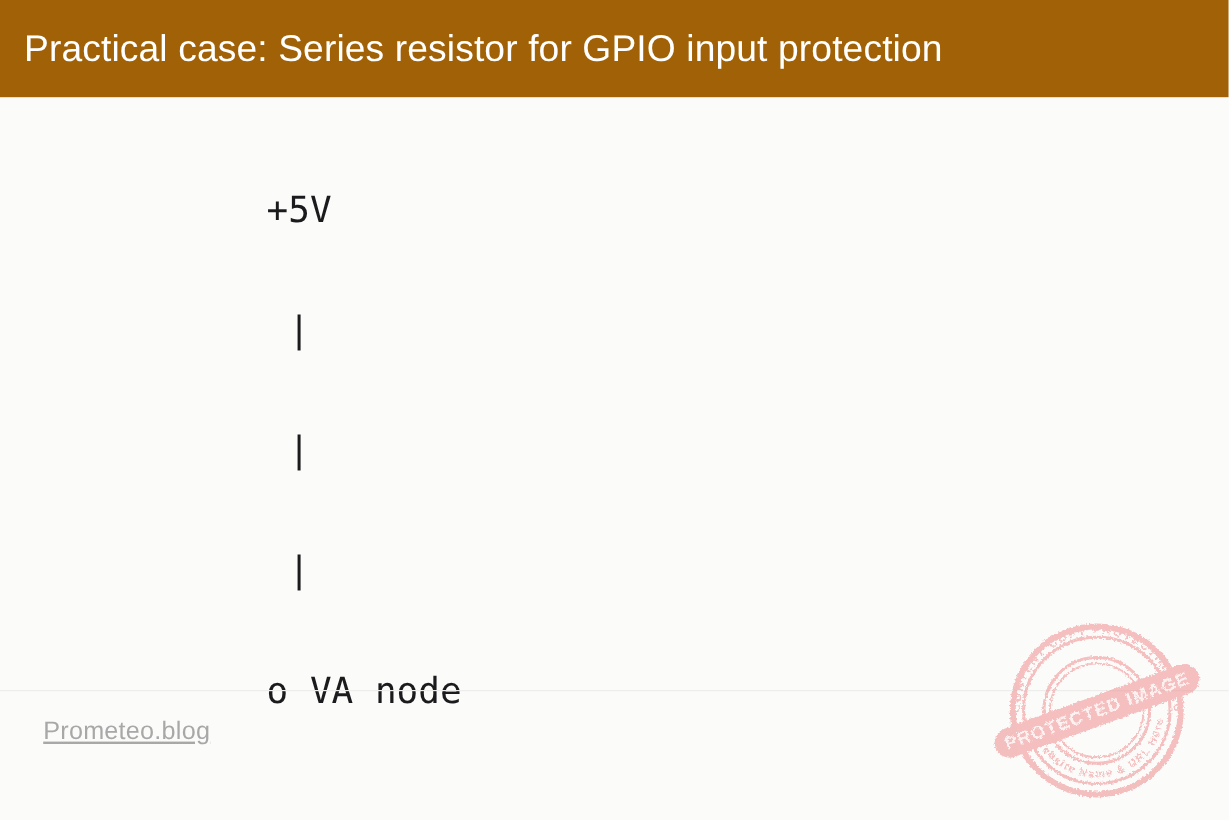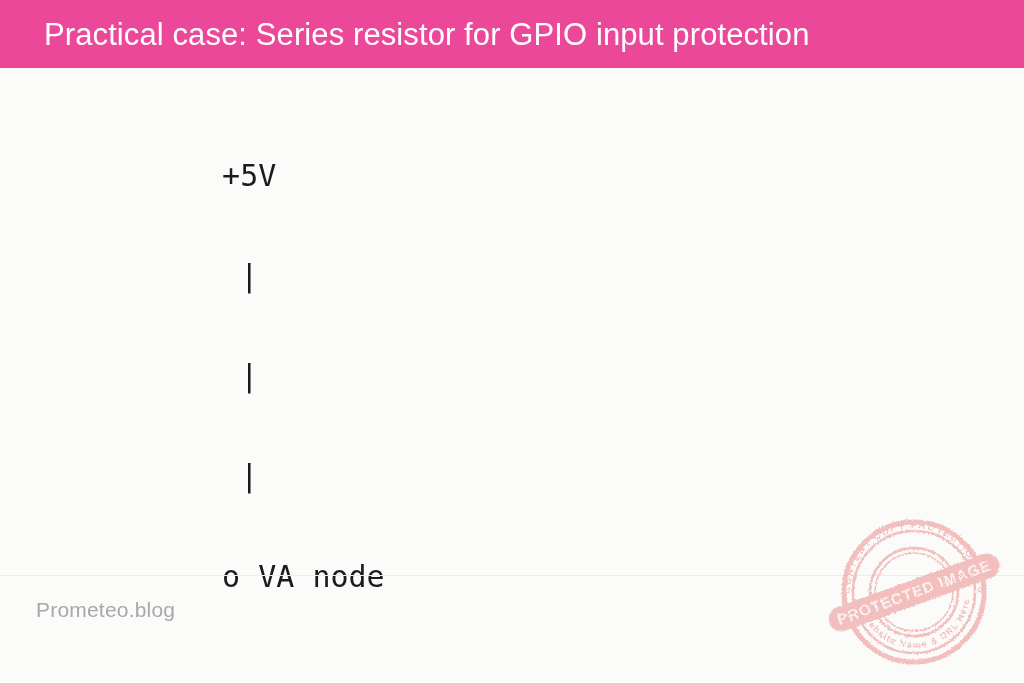--- a/index.html
+++ b/index.html
@@ -22,26 +22,26 @@
     background: #fbfbfa;
     overflow: hidden;
   }
 
   
   #header {
     position: absolute;
     left: 0;
     top: 0;
     width: 1024px;
-    height: 68px;
-    background: #ec4899;
+    height: 81px;
+    background: #a16207;
     display: flex;
     align-items: center;
     box-sizing: border-box;
-    padding-left: 44px;
+    padding-left: 20px;
   }
   #header-title {
     color: #ffffff;
     font-family: "Liberation Sans", sans-serif;
     font-size: 31px;
     font-weight: 400;
     letter-spacing: 0.1px;
     white-space: nowrap;
     line-height: 1;
   }
@@ -77,20 +77,21 @@
     background: #ededec;
   }
   #footer {
     position: absolute;
     left: 36px;
     top: 598px;
     color: #a8a8a8;
     font-family: "Liberation Sans", sans-serif;
     font-size: 21px;
     letter-spacing: 0.2px;
+    text-decoration: underline;
   }
 
   
   #watermark {
     position: absolute;
     left: 826px;
     top: 504px;
     width: 176px;
     height: 162px;
     opacity: 0.62;

